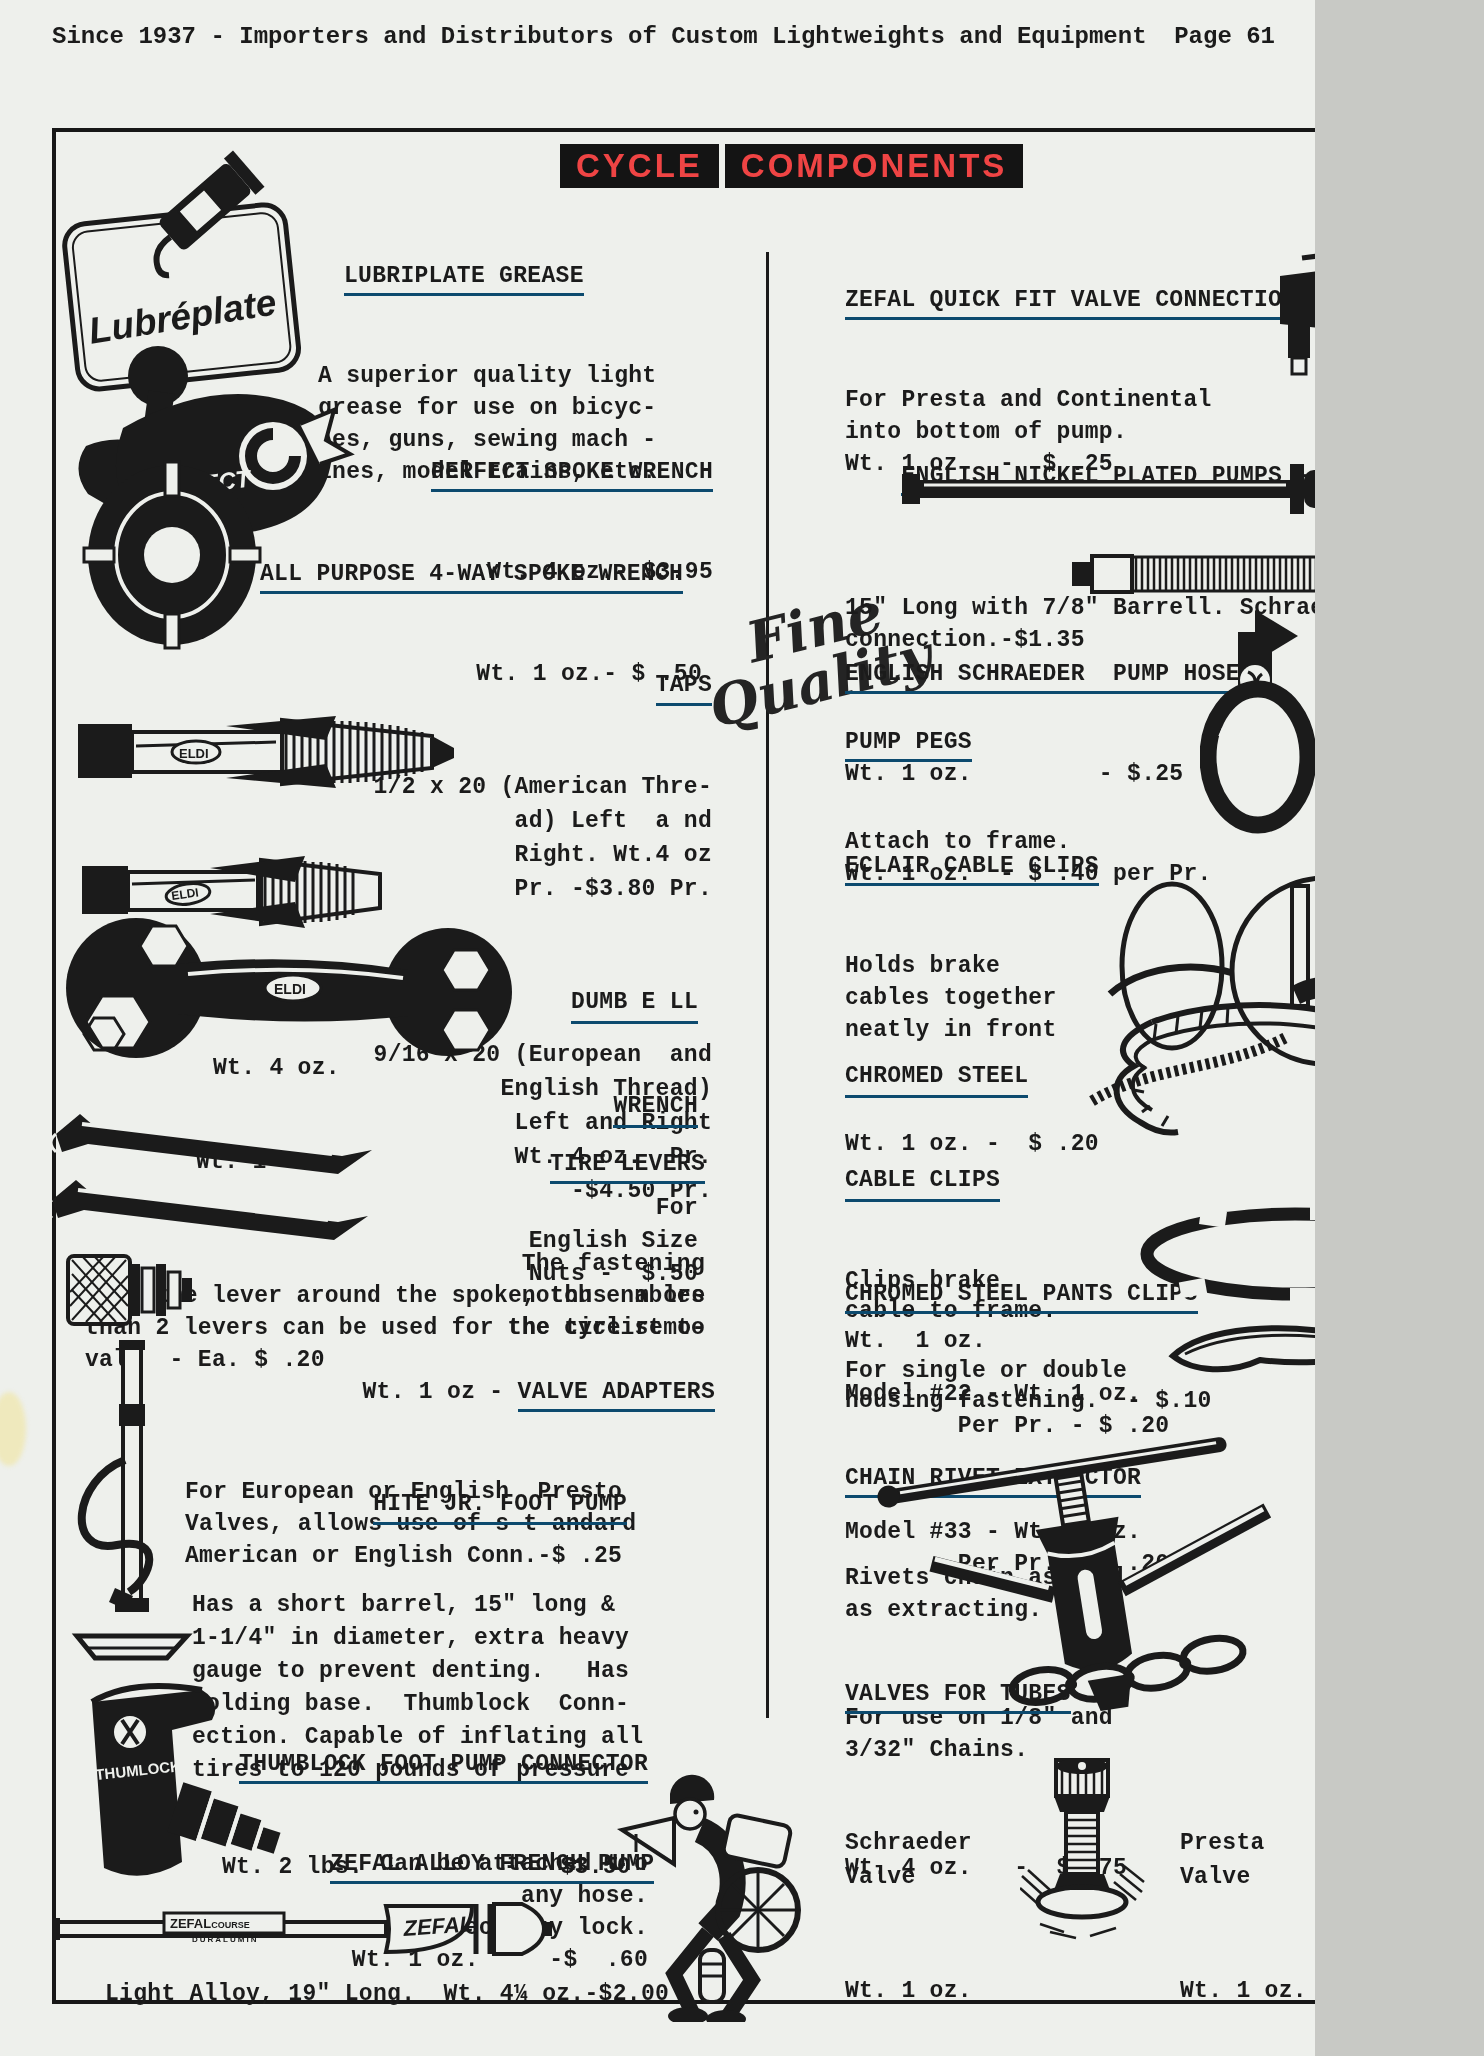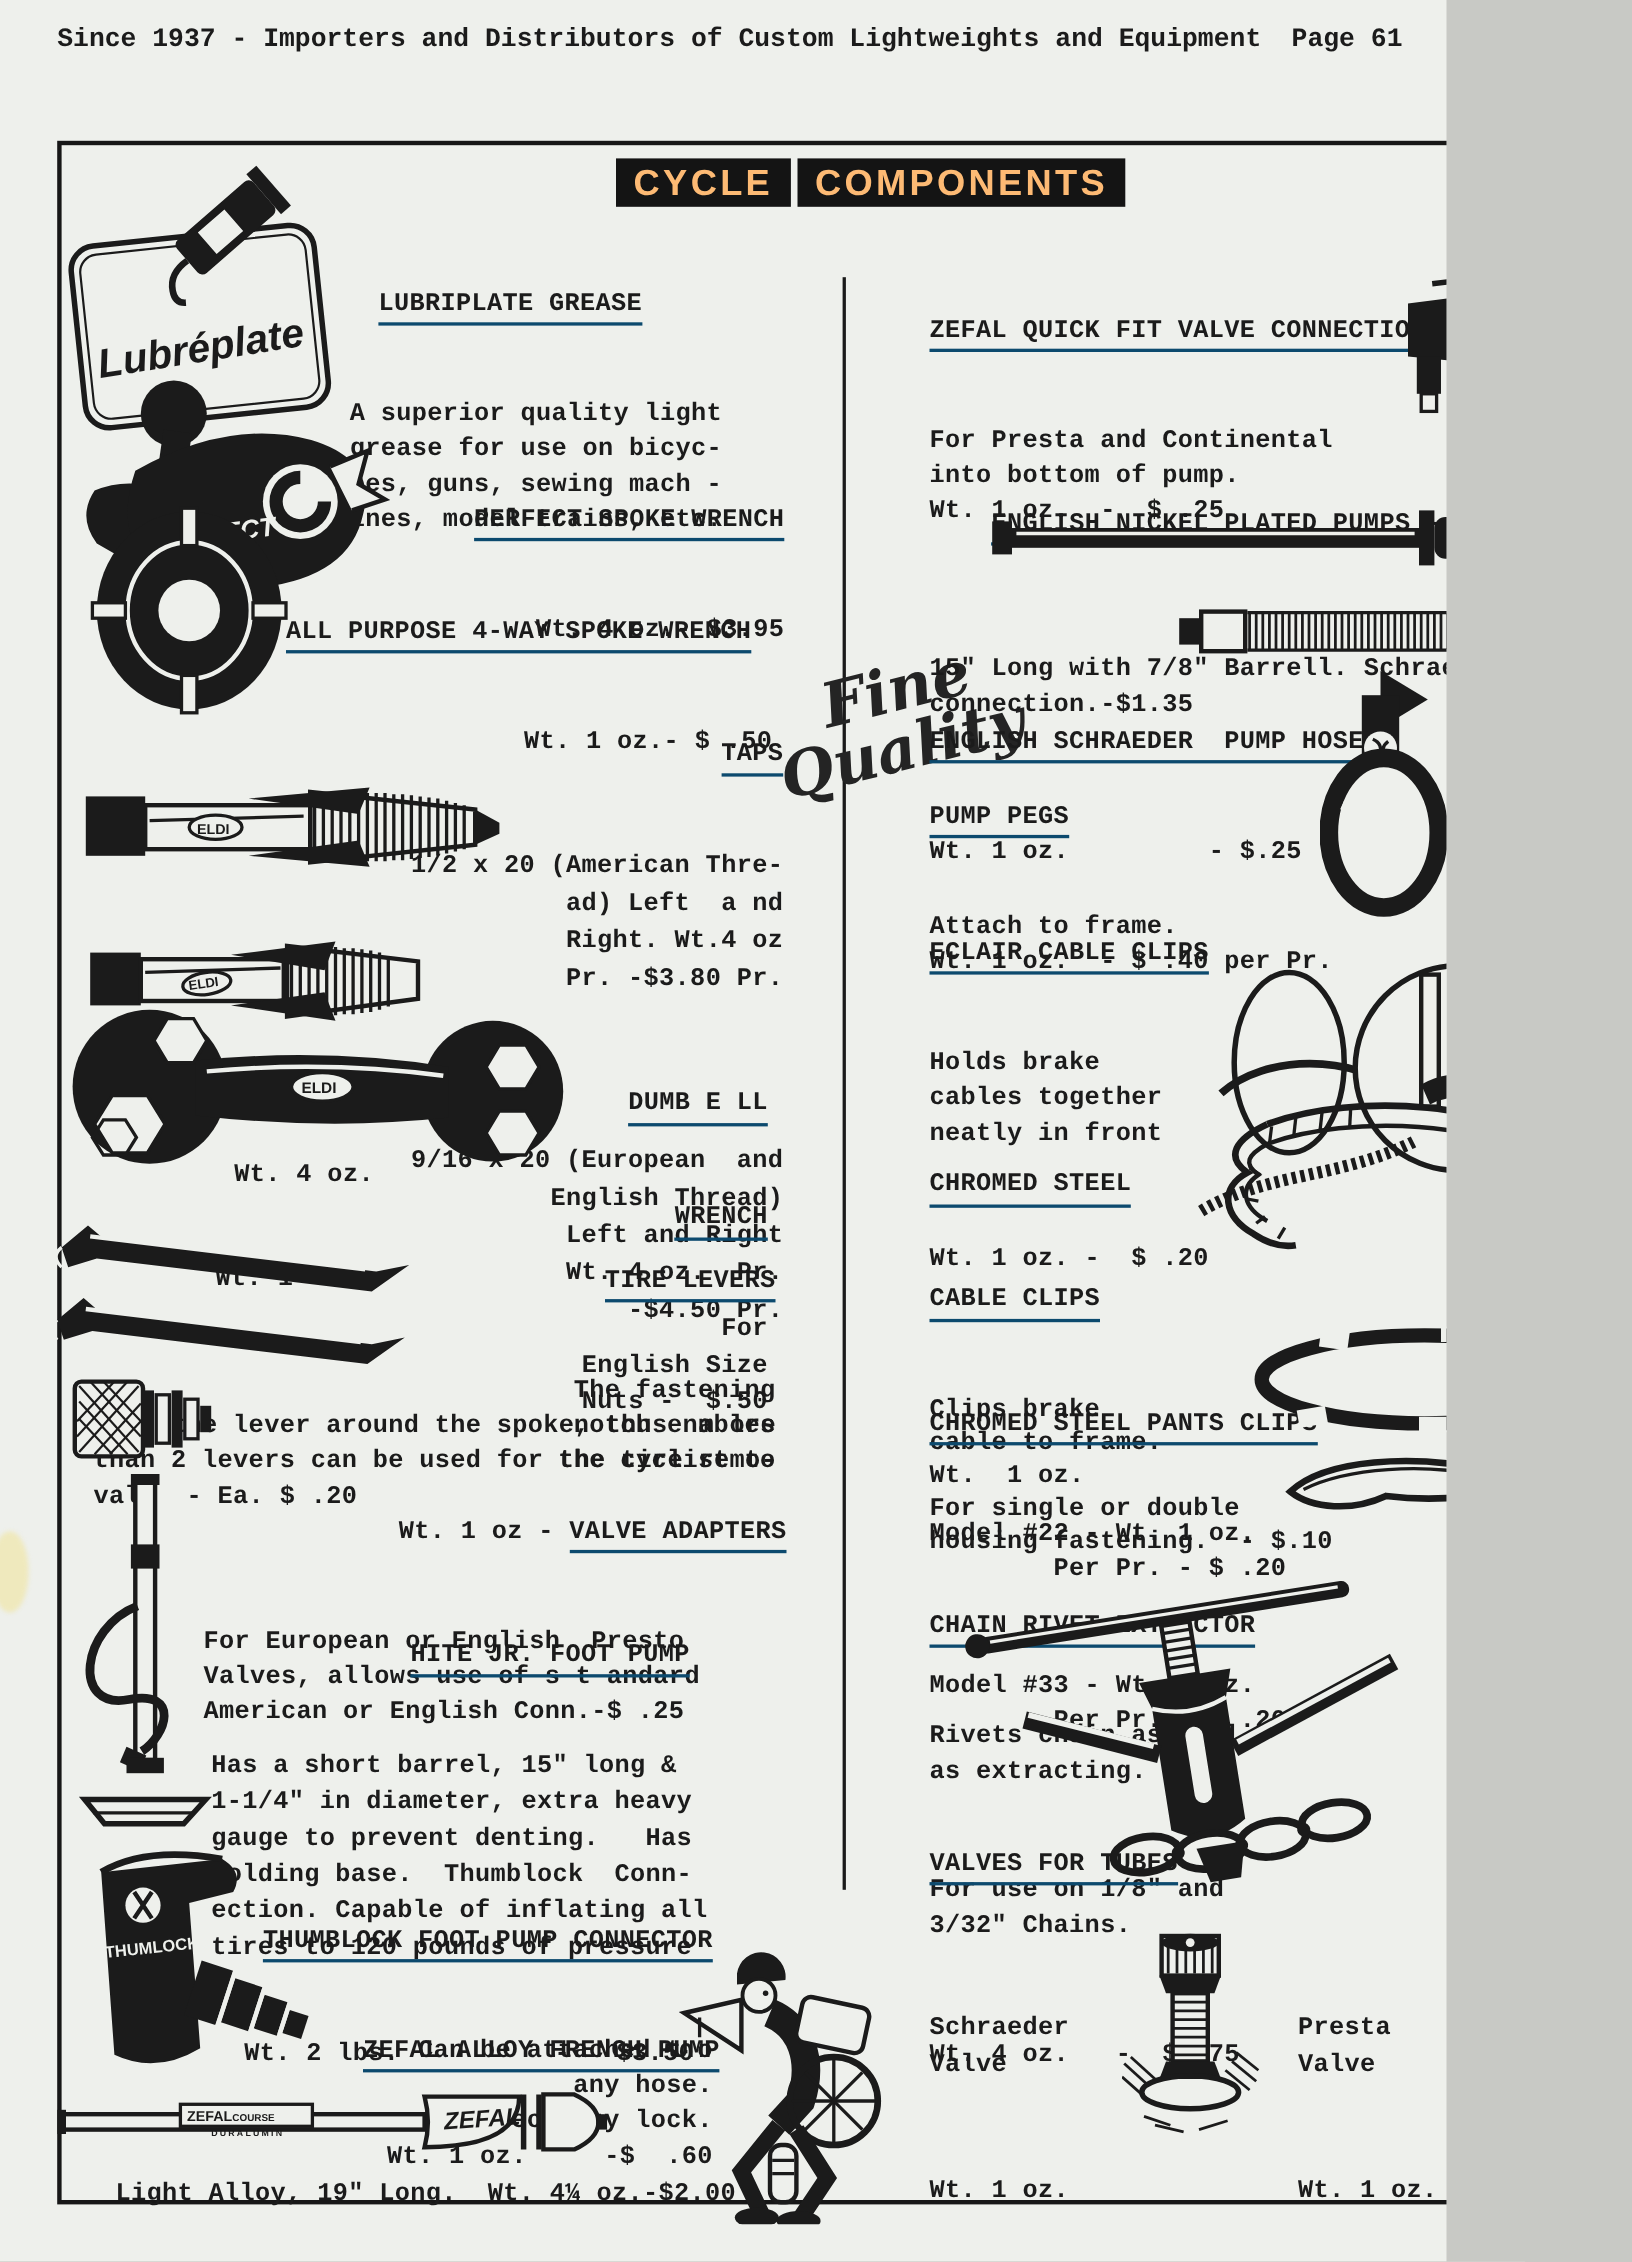--- a/index.html
+++ b/index.html
@@ -7,21 +7,21 @@
         font-family:"Liberation Mono","DejaVu Sans Mono",monospace;color:#1b1b1b;}
   .mono{font:700 23px/32px "Liberation Mono","DejaVu Sans Mono",monospace;letter-spacing:.3px;white-space:pre;}
   .blk{position:absolute;}
   .lh33 div{line-height:33px;} .lh34 div{line-height:34px;} .lh30 div{line-height:30px;}
   .tr{text-align:right;}
   .u{display:inline-block;border-bottom:3px solid #0c4a6e;padding-bottom:1px;}
   .illo{position:absolute;}
   #mainbox{position:absolute;left:52px;top:128px;width:1396px;height:1868px;border:4px solid #171717;}
   #divider{position:absolute;left:766px;top:252px;width:3px;height:1466px;background:#1a1a1a;}
   #banner{position:absolute;left:560px;top:144px;display:flex;gap:6px;}
-  #banner .bx{background:#141414;color:#fdba74;font:700 33px/44px "Liberation Sans",sans-serif;
+  #banner .bx{background:#141414;color:#ef4444;font:700 33px/44px "Liberation Sans",sans-serif;
               letter-spacing:3px;padding:0 16px;}
   #header{position:absolute;left:52px;top:22px;width:1380px;font:700 24px/30px "Liberation Mono",monospace;}
   #pageno{position:absolute;right:40px;top:22px;font:700 24px/30px "Liberation Mono",monospace;}
   #script-mark{position:absolute;left:718px;top:596px;width:230px;transform:rotate(-14deg);
       font:700 italic 56px/54px "DejaVu Serif",serif;color:#242424;}
   #script-mark .l2{margin-left:-18px;}
   .stain{position:absolute;left:-8px;top:1392px;width:34px;height:74px;border-radius:50%;
          background:#efe9bd;filter:blur(2px);}
   svg text{font-family:"Liberation Sans",sans-serif;}
 </style>

